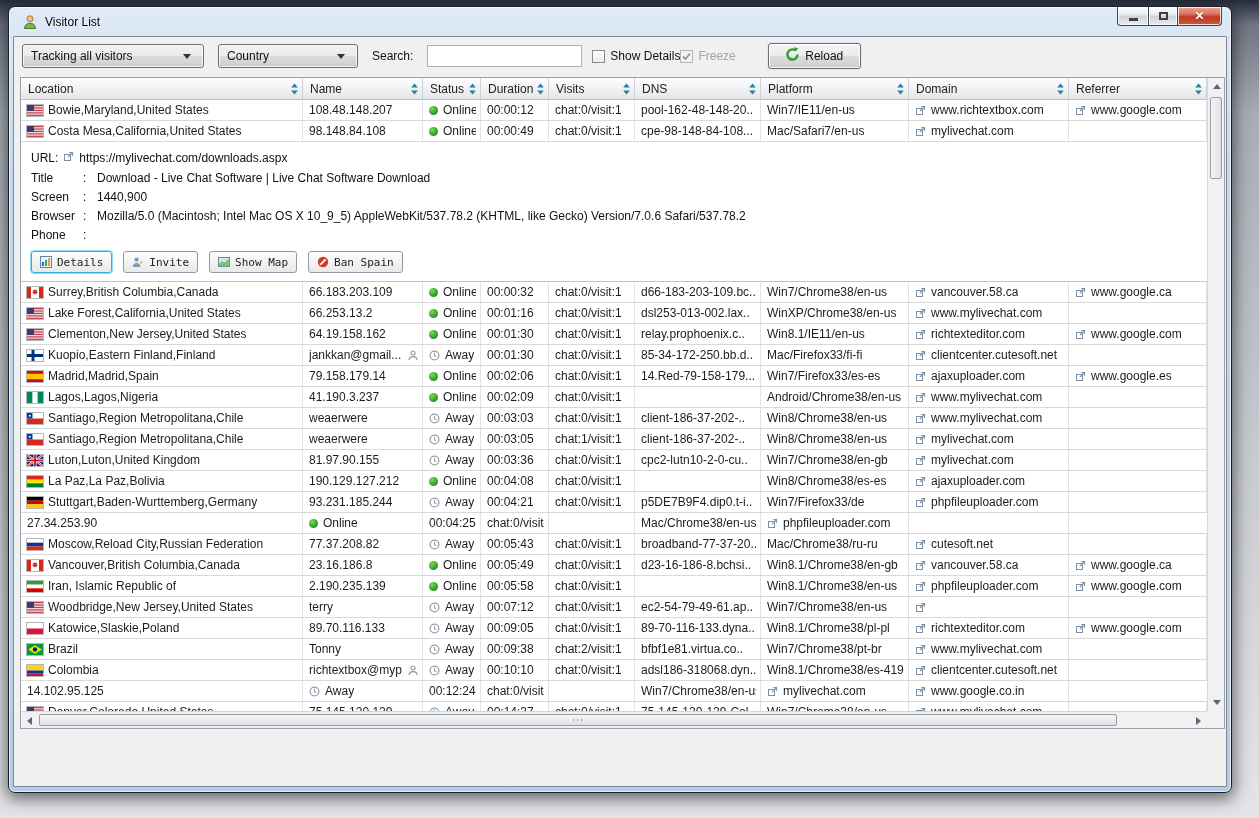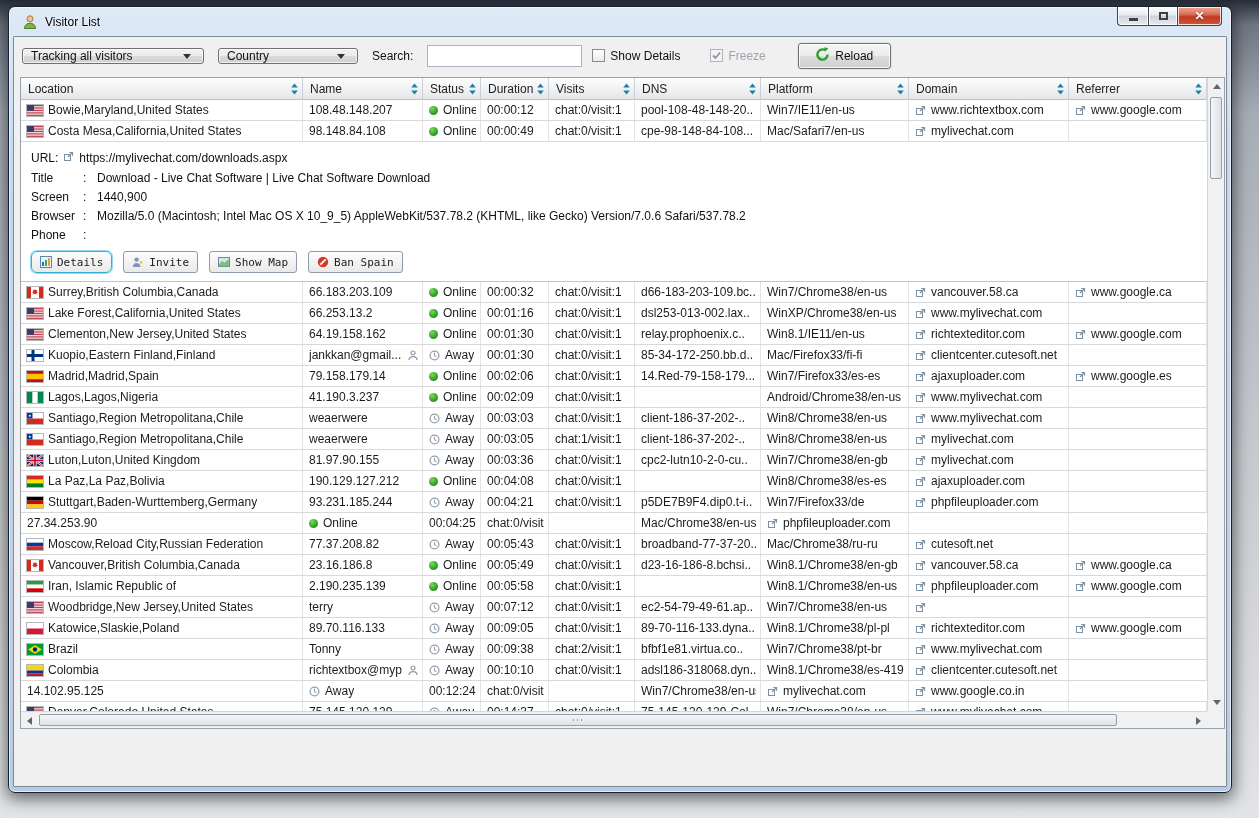--- a/index.html
+++ b/index.html
@@ -26,32 +26,32 @@
   .glyph-min { width:9px; height:3px; background:#3f3f3f; margin-top:7px; }
   .glyph-max { width:9px; height:8px; border:2px solid #3f3f3f; }
   .glyph-close { color:#fff; font-size:12px; font-weight:bold; text-shadow:0 1px 1px #7a1d0c; }
 
   
   .client { position:absolute; left:4px; right:4px; top:29px; bottom:5px;
     background:#f0f0f0; border:1px solid #7f8b99; border-radius:1px; }
 
   
   .toolbar { position:absolute; left:0; right:0; top:0; height:38px; display:flex; align-items:center; padding:0 8px; font-size:12px; }
-  .combo { height:16px; border:1px solid #707070; border-radius:3px; display:flex; align-items:center;
+  .combo { height:24px; border:1px solid #707070; border-radius:3px; display:flex; align-items:center;
     background: linear-gradient(180deg,#f2f2f2 0%,#ebebeb 48%,#dbdbdb 52%,#cfcfcf 100%);
     padding:0 8px 0 8px; cursor:pointer; box-shadow: inset 0 0 0 1px rgba(255,255,255,.7); }
   .combo .ctext { flex:1; color:#111; }
   .combo .carrow { width:0; height:0; border-left:4px solid transparent; border-right:4px solid transparent; border-top:5px solid #333; margin:0 4px; }
   #combo-tracking { width:182px; }
   #combo-group { width:140px; margin-left:14px; }
   .search-label { margin-left:14px; color:#111; }
   .search-input { margin-left:14px; width:155px; height:22px; border:1px solid #aab4bf; background:#fff; padding:0 5px; font-size:12px; font-family:"Liberation Sans",sans-serif; }
-  .cbwrap { display:flex; align-items:flex-start; cursor:pointer; }
+  .cbwrap { display:flex; align-items:center; cursor:pointer; }
   #cb-showdetails { margin-left:10px; }
-  #cb-freeze { margin-left:30px; }
+  #cb-freeze { }
   .cb { width:13px; height:13px; border:1px solid #8b8b8b; background:linear-gradient(180deg,#fff,#ececec); margin-right:5px; display:flex; align-items:center; justify-content:center; }
   .cb.disabled { border-color:#b0b4ba; background:#f2f3f4; }
   .cblabel { color:#111; }
   .cblabel.disabled { color:#9ea4ad; }
   .reload-btn { margin-left:32px; height:26px; width:93px; border:1px solid #707070; border-radius:3px;
     background: linear-gradient(180deg,#f5f5f5 0%,#ebebeb 48%,#dcdcdc 52%,#cfcfcf 100%);
     display:flex; align-items:center; justify-content:center; gap:5px; font-size:12px; color:#111; cursor:pointer;
     box-shadow: 0 0 0 1px #dfe6ee, inset 0 0 0 1px rgba(255,255,255,.8); }
 
   
@@ -76,21 +76,21 @@
   
   .detail { background:#fff; border-bottom:1px solid #c4c4c4; padding:6px 0 8px 10px; font-size:12px; color:#111; }
   .durl { display:flex; align-items:center; gap:5px; height:20px; }
   .dline { display:flex; height:19px; align-items:center; }
   .dlabel { width:52px; }
   .dcolon { width:14px; }
   .dbtns { display:flex; gap:11px; margin-top:7px; }
   .dbtn { display:inline-flex; align-items:center; gap:5px; height:22px; padding:0 8px;
     border:1px solid #8f9ca8; border-radius:3px; background:linear-gradient(180deg,#fdfdfd,#e9e9e9);
     font-family:"DejaVu Sans Mono", monospace; font-size:11px; color:#222; cursor:pointer; }
-  .dbtn.focused { border-color:#35aede; box-shadow:0 0 0 1px #8fd9f2;border-radius:6px; }
+  .dbtn.focused { border-color:#35aede; box-shadow:0 0 0 1px #8fd9f2; }
 
   
   .vscroll { position:absolute; top:0; right:0; bottom:17px; width:17px; background:#f0f1f2; border-left:1px solid #d5d8db; }
   .hscroll { position:absolute; left:0; right:17px; bottom:0; height:17px; background:#f0f1f2; border-top:1px solid #d5d8db; }
   .corner { position:absolute; right:0; bottom:0; width:17px; height:17px; background:#f0f1f2; }
   .sbtn { position:absolute; width:17px; height:17px; display:flex; align-items:center; justify-content:center; cursor:pointer; }
   .tri-up { width:0; height:0; border-left:4px solid transparent; border-right:4px solid transparent; border-bottom:5px solid #5d6670; }
   .tri-down { width:0; height:0; border-left:4px solid transparent; border-right:4px solid transparent; border-top:5px solid #5d6670; }
   .tri-left { width:0; height:0; border-top:4px solid transparent; border-bottom:4px solid transparent; border-right:5px solid #5d6670; }
   .tri-right { width:0; height:0; border-top:4px solid transparent; border-bottom:4px solid transparent; border-left:5px solid #5d6670; }
@@ -253,21 +253,21 @@
               <span class="dot"></span>
               <span class="txt">Online</span>
             </div>
             <div class="tcell">
               <span class="txt">00:00:12</span>
             </div>
             <div class="tcell">
               <span class="txt">chat:0/visit:1</span>
             </div>
             <div class="tcell">
-              <span class="txt">pool-108-48-148-20..</span>
+              <span class="txt">pool-162-48-148-20..</span>
             </div>
             <div class="tcell">
               <span class="txt">Win7/IE11/en-us</span>
             </div>
             <div class="tcell">
               <span class="link">
                 <span style="display: inline-flex; flex: 0 0 auto;">
                   <svg width="11" height="11" viewBox="0 0 11 11">
                     <rect x="1.5" y="3.5" width="6" height="6" fill="none" stroke="#7d91a3"></rect>
                     <path d="M5 6L9.3 1.7M6.3 1.5h3.2v3.2" fill="none" stroke="#7d91a3" stroke-width="1.2"></path>

